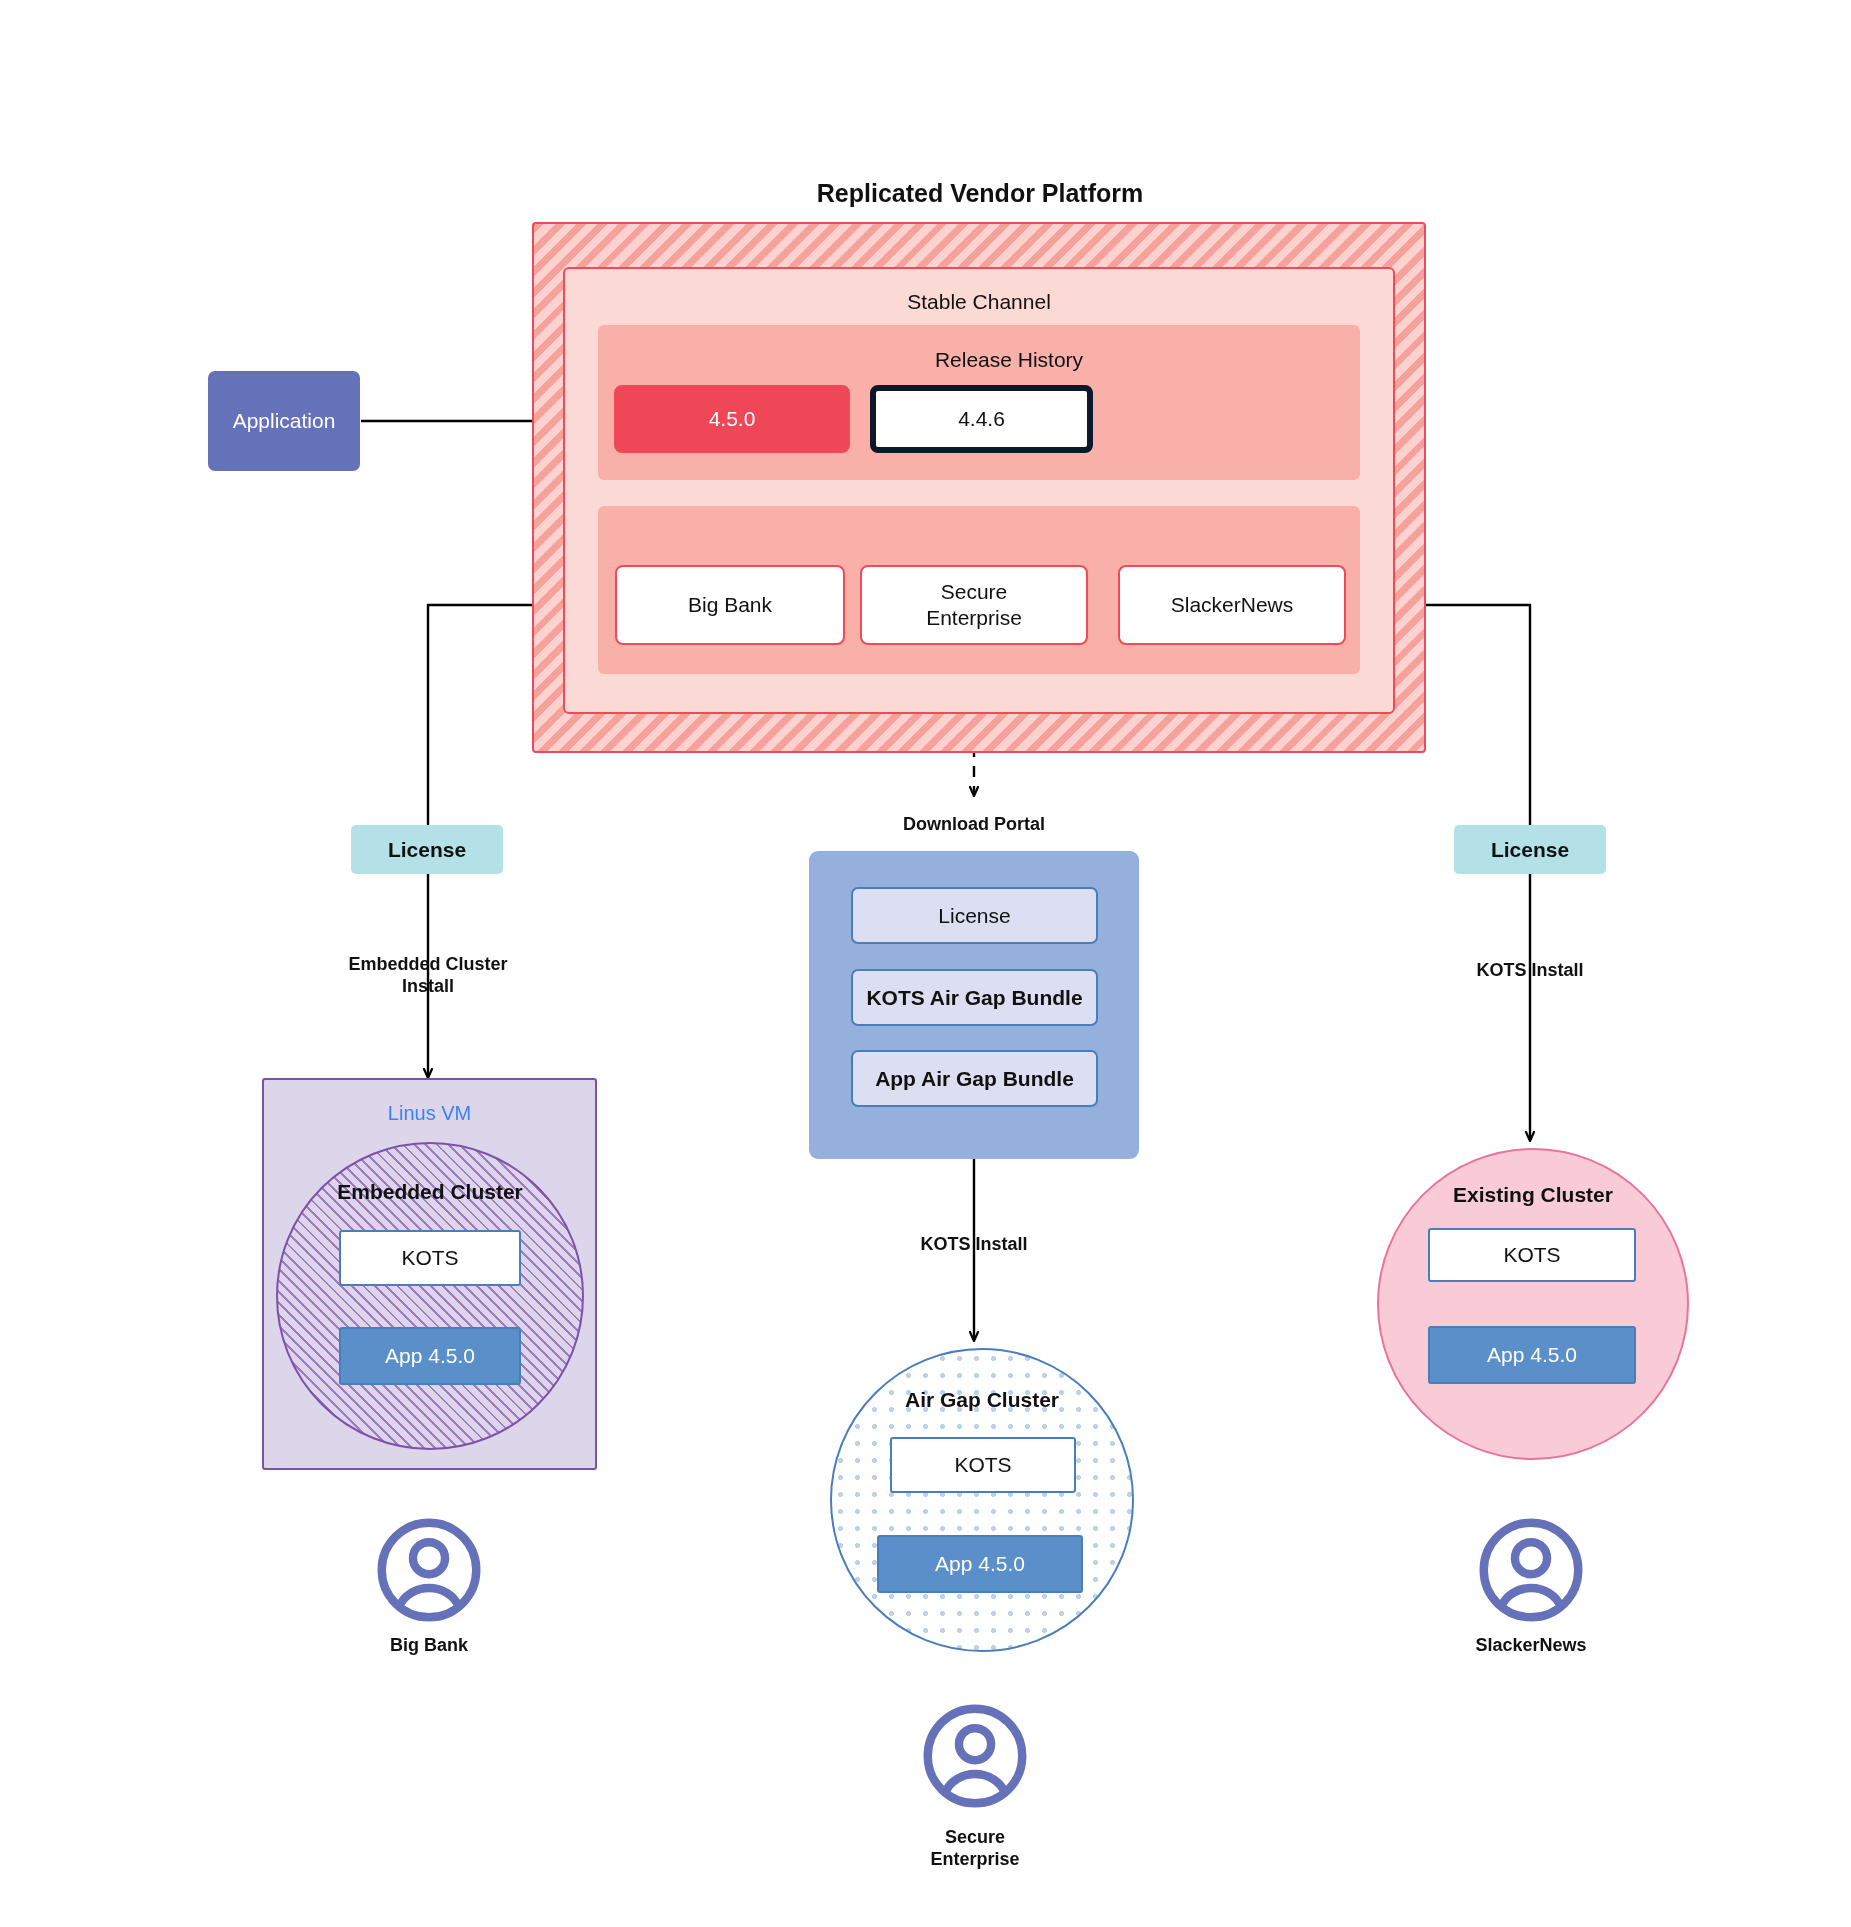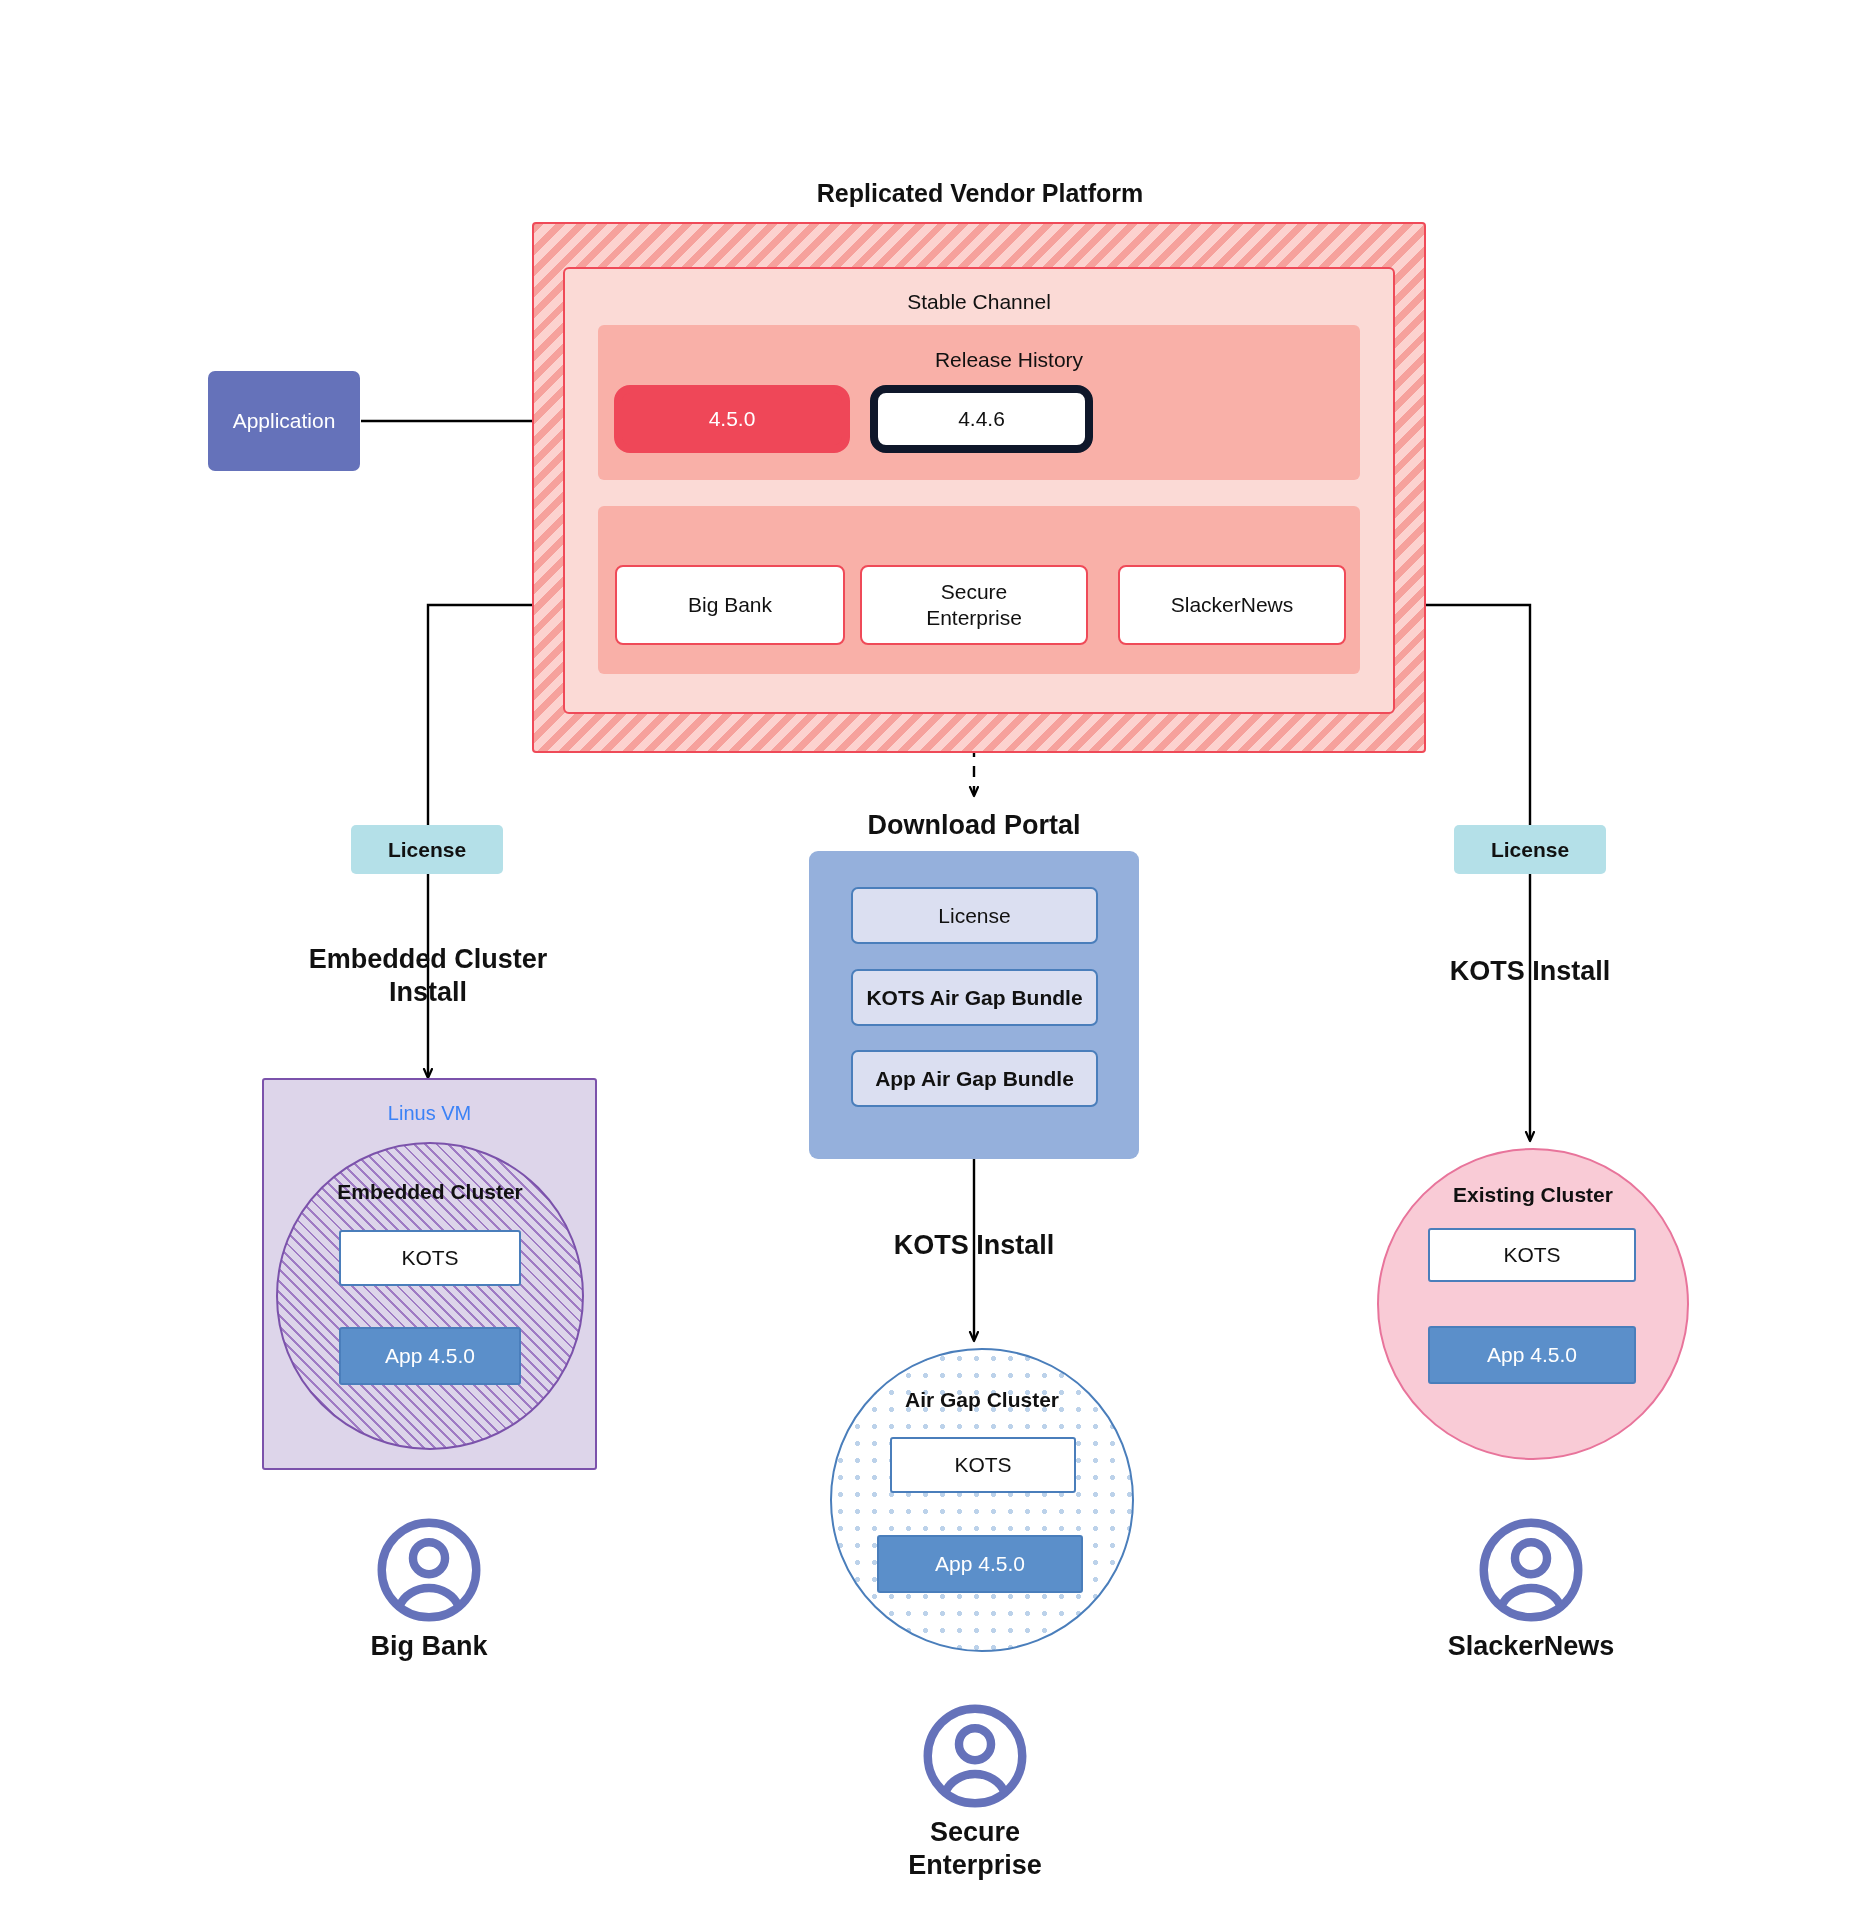--- a/index.html
+++ b/index.html
@@ -8,21 +8,21 @@
     font-family:"Liberation Sans","DejaVu Sans",sans-serif;
     color:#111111;
   }
   .stage{position:absolute;left:0;top:0;width:1851px;height:1705px;margin-left:20px;}
   .abs{position:absolute;box-sizing:border-box;}
   .ctr{display:flex;align-items:center;justify-content:center;text-align:center;line-height:1.22;}
 
   
   .title-main{font-size:25px;font-weight:700;color:#111;}
   .lbl-section{font-size:21px;font-weight:400;color:#111;}
-  .lbl-strong{font-size:27px;font-weight:700;color:#111;}
+  .lbl-strong{font-size:18px;font-weight:700;color:#111;}
   .lbl-med{font-size:21px;font-weight:700;color:#111;}
   .lbl-plain{font-size:21px;font-weight:400;color:#111;}
   .lbl-sm{font-size:20px;font-weight:400;color:#3b82f6;}
   .lbl-white{color:#ffffff;}
 
   
   .hatch-frame{
     background:
       repeating-linear-gradient(135deg,
         #f6a19c 0px, #f6a19c 7px,
@@ -33,21 +33,21 @@
   .stable-channel{
     background:#fbdad6;
     border:2px solid #ef4a58;
     border-radius:6px;
   }
   .inner-panel{
     background:#f9b0a8;
     border-radius:6px;
   }
   .rel-box{
-    background:#ffffff;border:8px solid #0f172a;border-radius:16px;
+    background:#ffffff;border:6px solid #0f172a;border-radius:8px;
   }
   .rel-box.current{background:#ef4758;border-color:#ef4758;color:#fff;}
   .cust-box{background:#ffffff;border:2px solid #ef4a58;border-radius:8px;}
 
   
   .app-box{background:#6572ba;border-radius:7px;color:#fff;}
 
   
   .license-chip{background:#b4e0e8;border-radius:5px;}
 

